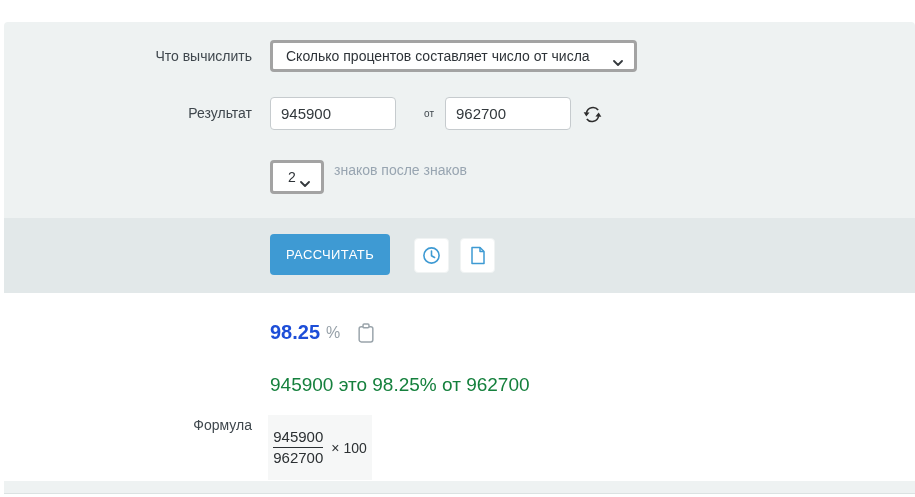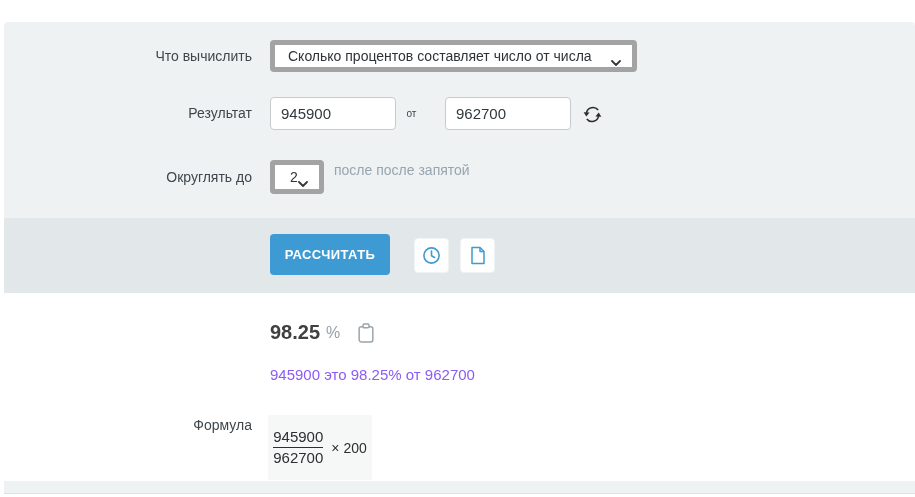--- a/index.html
+++ b/index.html
@@ -15,53 +15,53 @@
   
   .flabel { position:absolute; left:0; width:248px; text-align:right;
     color:#3f474d; font-size:14px; }
   .lbl-what  { top:18px;  line-height:32px; }
   .lbl-vals  { top:75px;  line-height:33px; }
   .lbl-round { top:138px; line-height:34px; }
   .lbl-result{ top:306px; }
   .lbl-formula{ top:395px; }
 
   
-  .selbox { position:absolute; background:#fff; border:5px solid #a3a3a3; border-radius:4px;
+  .selbox { position:absolute; background:#fff; border:3px solid #a3a3a3; border-radius:4px;
     display:flex; align-items:center; font-size:14px; color:#2e3338; cursor:pointer; }
   .sel-what { left:266px; top:18px; width:367px; height:32px; padding:0 30px 0 13px; }
   .sel-round { left:266px; top:138px; width:54px; height:34px; padding:0 9px 0 15px; }
   .selbox .chev { position:absolute; right:11px; top:50%; margin-top:-3px; display:block; height:6px; }
 
   
   .num-input { position:absolute; top:75px; height:33px; width:126px;
     border:1px solid #c6cbce; border-radius:4px; padding:0 10px; font-size:15px;
     color:#32383c; font-family:"Liberation Sans", sans-serif; background:#fff; }
   .inp-a { left:266px; } .inp-b { left:441px; }
-  .of-word { position:absolute; left:385px; top:75px; width:45px; text-align:center;
+  .of-word { position:absolute; left:385px; top:75px; width:45px; text-align:right;
     line-height:33px; font-size:10px; color:#3f474d; }
   .swap-btn { position:absolute; left:576px; top:80px; width:24px; height:24px;
     background:none; border:none; cursor:pointer; padding:0; line-height:0; }
 
   .round-suffix { position:absolute; left:330px; top:140px; font-size:14px; color:#98a5b1; }
 
   
   .calc-btn { position:absolute; left:266px; top:212px; width:120px; height:41px;
-    background:#3e9ad3; border:none; border-radius:4px; color:#fff; font-weight:bold;
+    background:#3e9ad3; border:none; border-radius:4px; color:#fff; font-weight:normal;
     font-size:13px; letter-spacing:.4px; cursor:pointer; font-family:"Liberation Sans", sans-serif; }
   .icon-btn { position:absolute; top:216px; width:35px; height:35px; background:#fff;
     border:1px solid #f0f3f3; border-radius:4px; cursor:pointer;
     display:flex; align-items:center; justify-content:center; line-height:0; }
   .btn-history { left:410px; } .btn-report { left:456px; }
 
   
   .result-line { position:absolute; left:266px; top:299px; display:flex; align-items:center; }
-  .result-value { font-size:20px; font-weight:bold; color:#404040; }
+  .result-value { font-size:20px; font-weight:bold; color:#1d4ed8; }
   .result-unit { font-size:16px; color:#97a1a9; margin-left:6px; }
   .copy-btn { margin-left:18px; background:none; border:none; padding:0; cursor:pointer; line-height:0; }
-  .result-sentence { position:absolute; left:266px; top:344px; font-size:15px; color:#8b5cf6; }
+  .result-sentence { position:absolute; left:266px; top:352px; font-size:19px; color:#15803d; }
 
   
   .formula-box { position:absolute; left:264px; top:393px; width:104px; height:65px;
     background:#f6f7f7; display:flex; align-items:center; justify-content:center; gap:8px;
     font-size:15px; color:#2c3033; }
   .fraction { text-align:center; line-height:1.35; }
   .fraction .den { border-top:1px solid #2c3033; }
   .times { font-size:14px; white-space:nowrap; }
 </style>
 </head>
@@ -87,30 +87,29 @@
     <span>
       <svg width="21" height="21" viewBox="0 0 20 20">
         <path d="M4.2 8.4 A6.3 6.3 0 0 1 15.4 5.8" fill="none" stroke="#2d2d2d" stroke-width="1.5"></path>
         <path d="M15.8 11.6 A6.3 6.3 0 0 1 4.6 14.2" fill="none" stroke="#2d2d2d" stroke-width="1.5"></path>
         <polygon points="1.6,7.9 7.2,8.1 4.1,11.9" fill="#2d2d2d"></polygon>
         <polygon points="18.4,12.1 12.8,11.9 15.9,8.1" fill="#2d2d2d"></polygon>
       </svg>
     </span>
   </button>
 
-  <div class="flabel lbl-round">Округлять до</div>
   <div class="selbox sel-round">
     <span>2</span>
     <span class="chev">
       <svg width="10" height="6" viewBox="0 0 10 6">
           <path d="M1 1l4 4 4-4" fill="none" stroke="#34383c" stroke-width="1.8" stroke-linecap="round" stroke-linejoin="round"></path>
         </svg>
     </span>
   </div>
-  <div class="round-suffix">после после запятой</div>
+  <div class="round-suffix">знаков после знаков</div>
 
   <div class="actions-band"></div>
   <button class="calc-btn">РАССЧИТАТЬ</button>
   <button class="icon-btn btn-history">
     <span>
       <svg width="19" height="19" viewBox="0 0 18 18">
           <circle cx="9" cy="9" r="7.2" fill="none" stroke="#3e9ad3" stroke-width="1.5"></circle>
           <path d="M9 4.8v4.4l2.9 1.7" fill="none" stroke="#3e9ad3" stroke-width="1.5" stroke-linecap="round" stroke-linejoin="round"></path>
         </svg>
     </span>
@@ -138,16 +137,16 @@
     </button>
   </div>
   <div class="result-sentence">945900 это 98.25% от 962700</div>
 
   <div class="flabel lbl-formula">Формула</div>
   <div class="formula-box">
     <span class="fraction">
       <span class="num" style="display:block">945900</span>
       <span class="den" style="display:block">962700</span>
     </span>
-    <span class="times">× 200</span>
+    <span class="times">× 100</span>
   </div>
 
 </div>
 
 </body></html>

